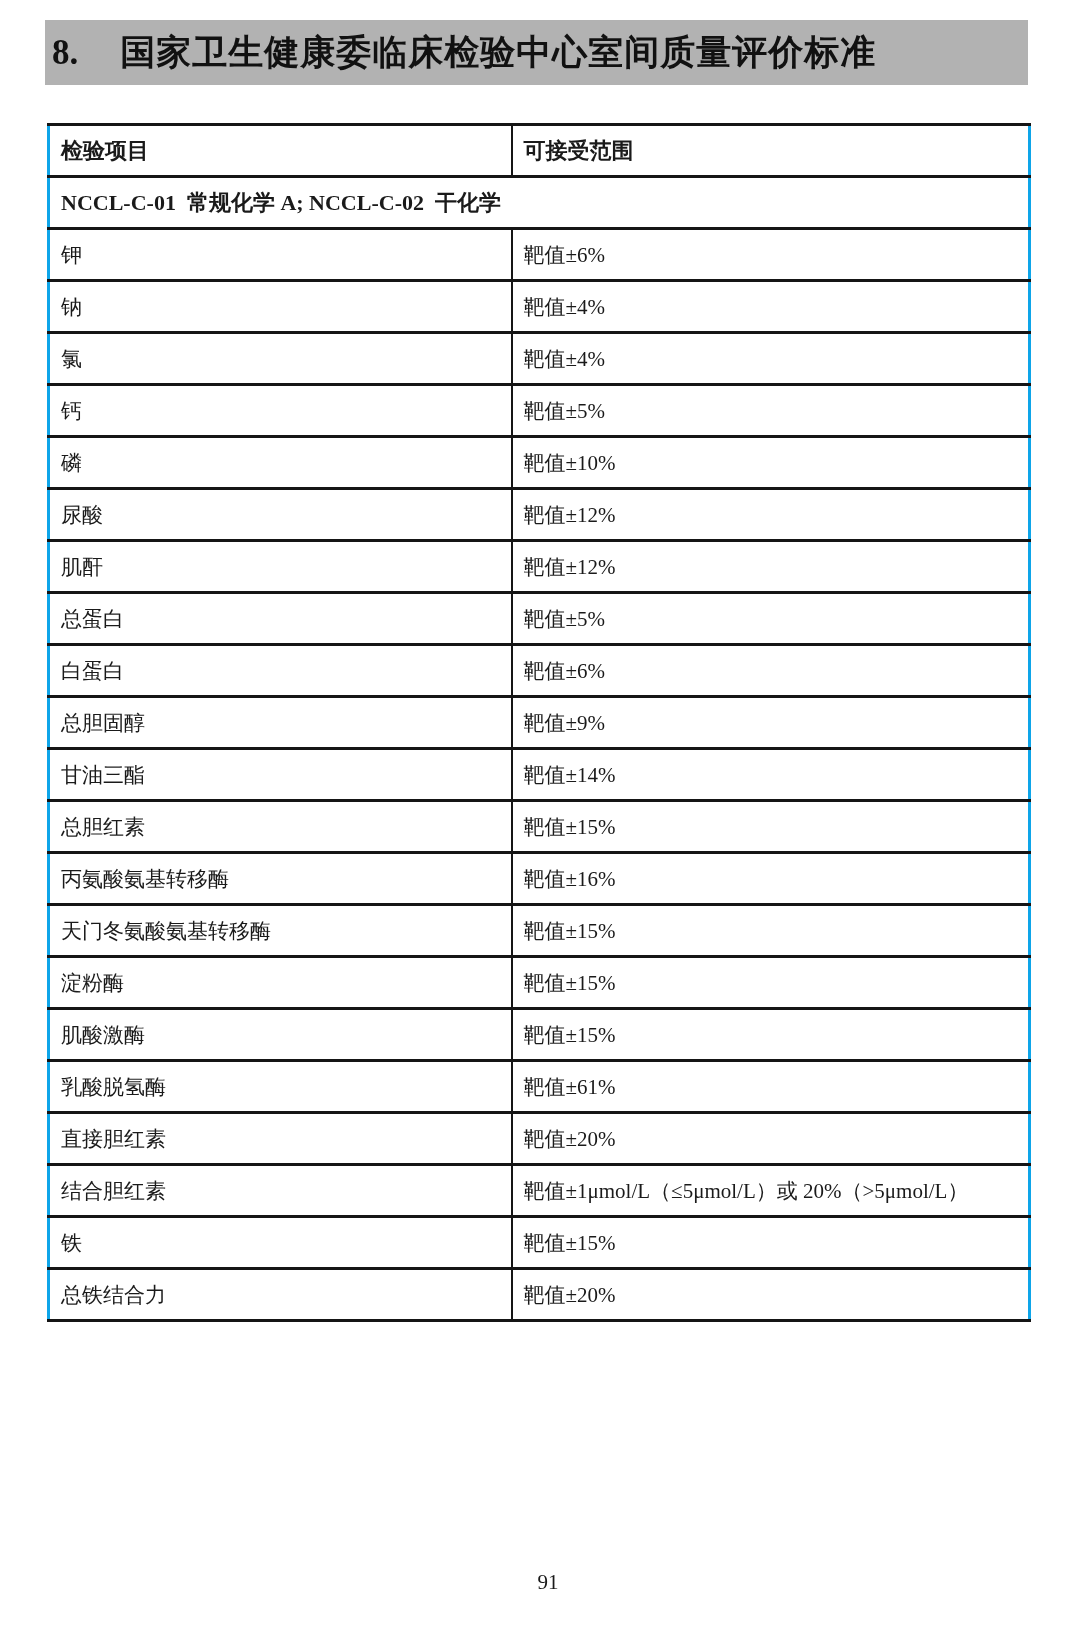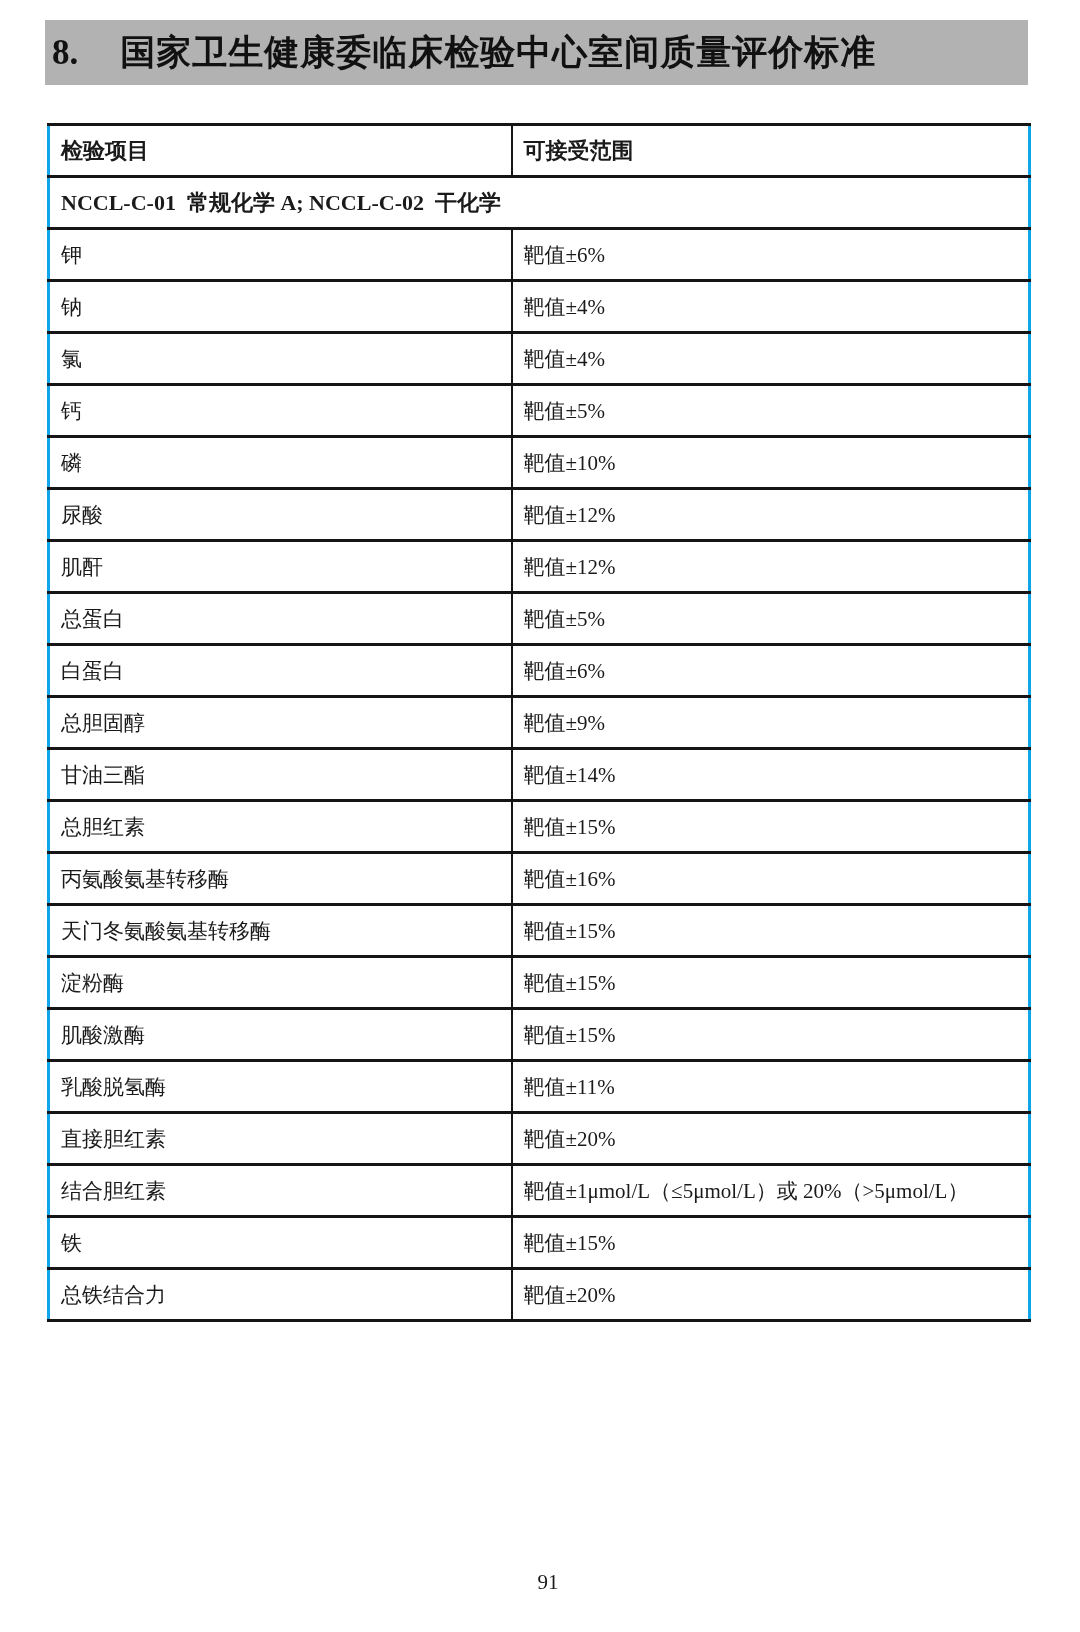--- a/index.html
+++ b/index.html
@@ -155,21 +155,21 @@
         <tr>
           <td>淀粉酶</td>
           <td>靶值±15%</td>
         </tr>
         <tr>
           <td>肌酸激酶</td>
           <td>靶值±15%</td>
         </tr>
         <tr>
           <td>乳酸脱氢酶</td>
-          <td>靶值±11%</td>
+          <td>靶值±61%</td>
         </tr>
         <tr>
           <td>直接胆红素</td>
           <td>靶值±20%</td>
         </tr>
         <tr>
           <td>结合胆红素</td>
           <td>靶值±1μmol/L（≤5μmol/L）或 20%（&gt;5μmol/L）</td>
         </tr>
         <tr>

